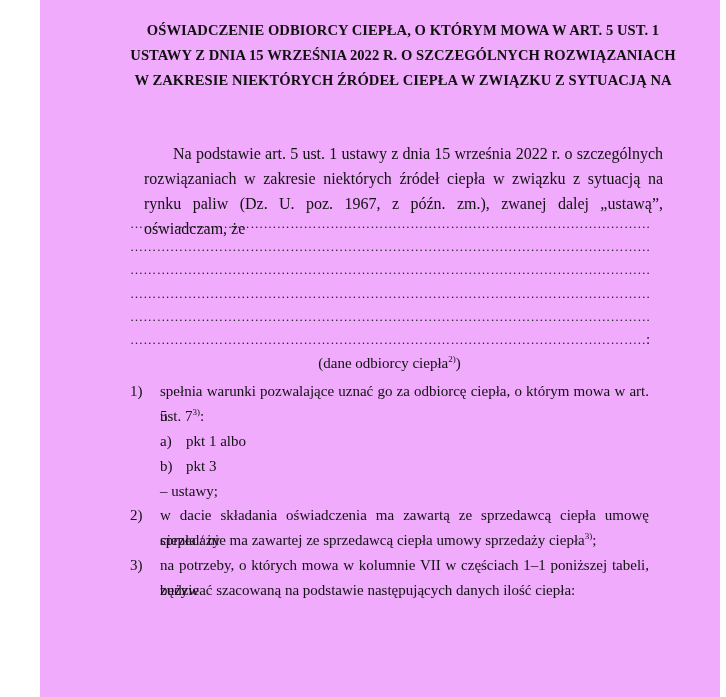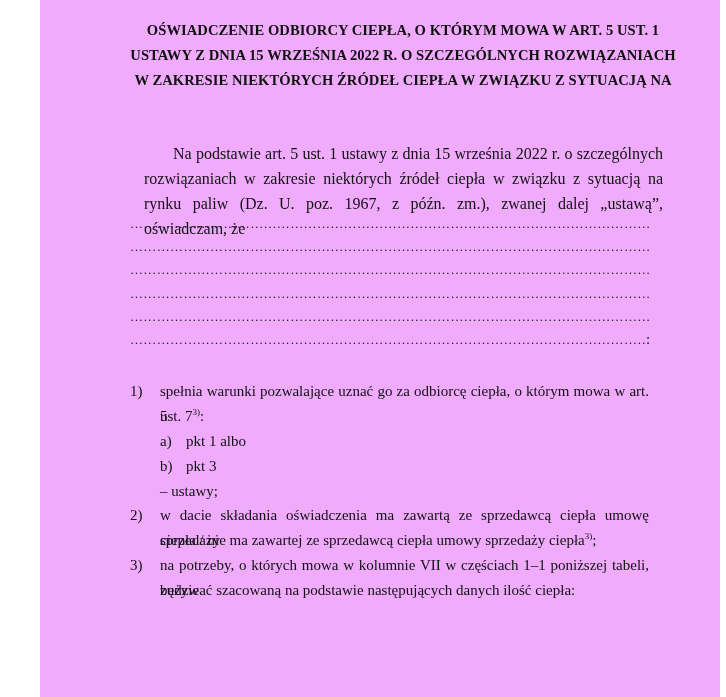--- a/index.html
+++ b/index.html
@@ -36,20 +36,21 @@
   <div class="para"><span class="indent"></span><span>Na podstawie art. 5 ust. 1 ustawy z dnia 15 września 2022 r. o szczególnych rozwiązaniach w zakresie niektórych źródeł ciepła w związku z sytuacją na rynku paliw (Dz. U. poz. 1967, z późn. zm.), zwanej dalej „ustawą”, oświadczam, że</span></div>
 
   <div class="dots" style="top:216px">…………………………………………………………………………………………………………………</div>
   <div class="dots" style="top:239px">…………………………………………………………………………………………………………………</div>
   <div class="dots" style="top:262px">…………………………………………………………………………………………………………………</div>
   <div class="dots" style="top:286px">…………………………………………………………………………………………………………………</div>
   <div class="dots" style="top:309px">…………………………………………………………………………………………………………………</div>
   <div class="dots" style="top:332px; width:516px">…………………………………………………………………………………………………………………</div>
   <div class="t" style="left:606px; top:327px;">:</div>
 
+  <div class="caption"><span>(dane odbiorcy ciepła</span><sup>2)</sup><span>)</span></div>
 
   <div class="t num" style="top:379px">1)</div>
   <div class="t body" style="top:379px; text-align:justify; text-align-last:justify;">spełnia warunki pozwalające uznać go za odbiorcę ciepła, o którym mowa w art. 5</div>
   <div class="t body" style="top:404px"><span>ust. 7</span><sup>3)</sup><span>:</span></div>
   <div class="t sub-num" style="top:429px">a)</div>
   <div class="t sub-body" style="top:429px">pkt 1 albo</div>
   <div class="t sub-num" style="top:454px">b)</div>
   <div class="t sub-body" style="top:454px">pkt 3</div>
   <div class="t" style="left:120px; top:479px">– ustawy;</div>
 

